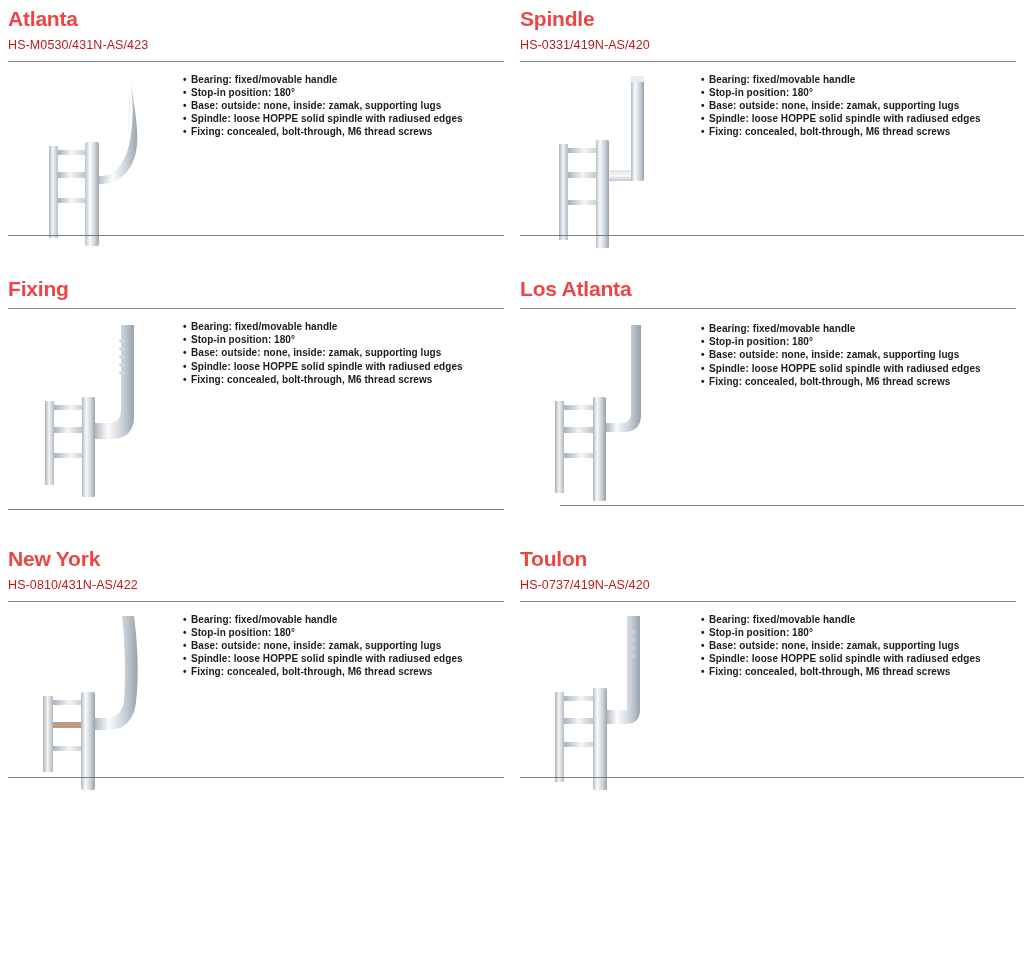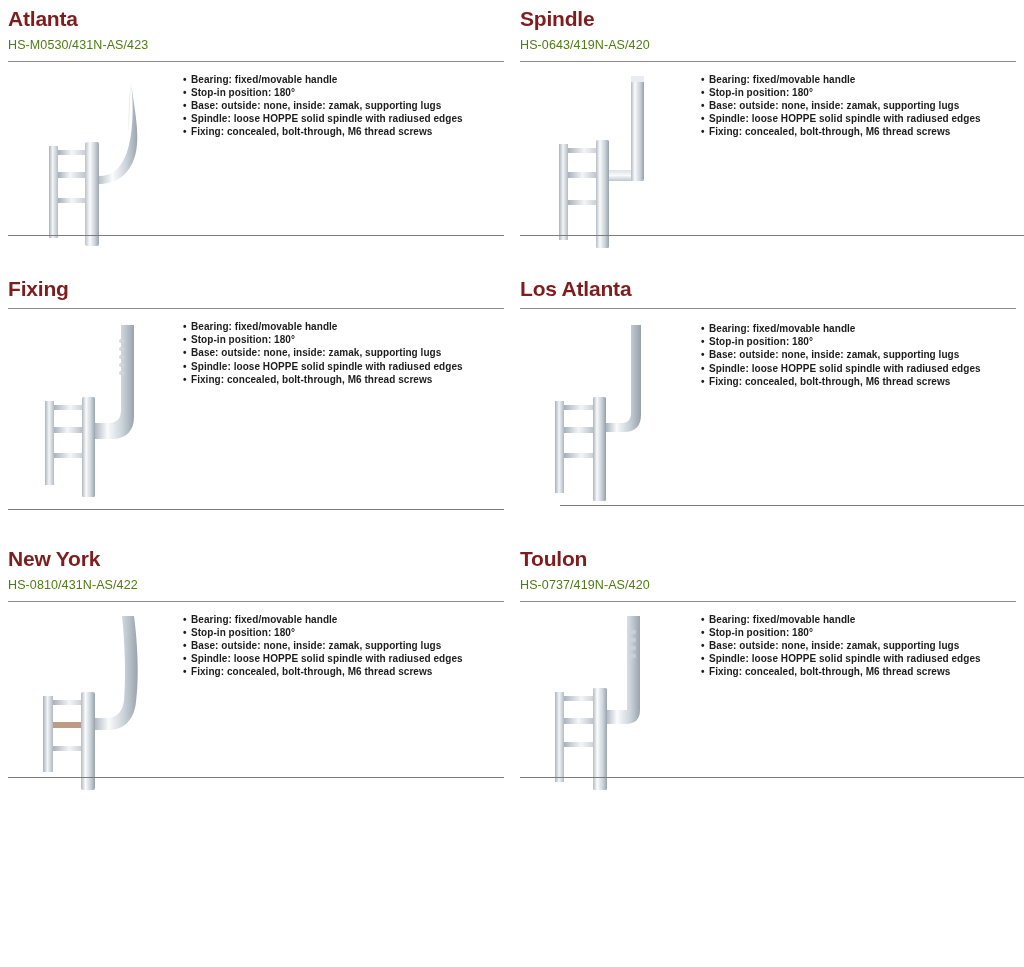--- a/index.html
+++ b/index.html
@@ -29,28 +29,28 @@
   .panel-inner {
     position: relative;
     height: 100%;
   }
 
   .product-title {
     font-size: 21px;
     font-weight: bold;
     letter-spacing: -0.2px;
     line-height: 1;
-    color: #7f1d1d;
+    color: #ef4444;
     margin: 0;
     padding-top: 8px;
   }
   .product-code {
     font-size: 12.5px;
     font-weight: normal;
-    color: #4d7c0f;
+    color: #b91c1c;
     line-height: 1;
     margin: 0;
     padding-top: 10px;
     letter-spacing: 0.1px;
   }
 
   .rule {
     height: 1px;
     background: #8b8b8b;
     border: 0;
@@ -165,21 +165,21 @@
           <li class="spec-item"><span class="spec-bullet">•</span><span>Fixing: concealed, bolt-through, M6 thread screws</span></li>
         </ul>
       </div>
       <hr class="rule rule-bottom">
     </div>
   </section>
 
   <section class="product-panel col-right panel-dallas">
     <div class="panel-inner">
       <h2 class="product-title">Spindle</h2>
-      <p class="product-code">HS-0643/419N-AS/420</p>
+      <p class="product-code">HS-0331/419N-AS/420</p>
       <hr class="rule rule-top">
       <div class="panel-body">
         <div class="handle-figure">
           <svg width="150" height="180" viewBox="0 0 150 180" aria-hidden="true">
             <defs>
               <linearGradient id="gD1" x1="0" y1="0" x2="1" y2="0">
                 <stop offset="0%" stop-color="#b4bcc4"></stop>
                   <stop offset="30%" stop-color="#fafbfc"></stop>
                 <stop offset="72%" stop-color="#c6ced6"></stop>
                   <stop offset="100%" stop-color="#98a1aa"></stop>

